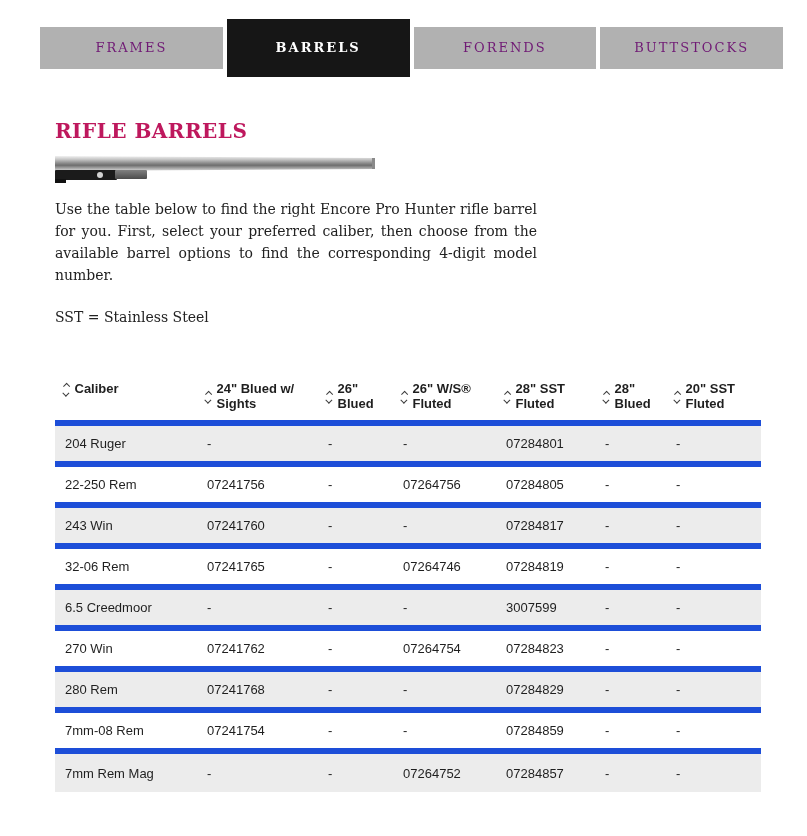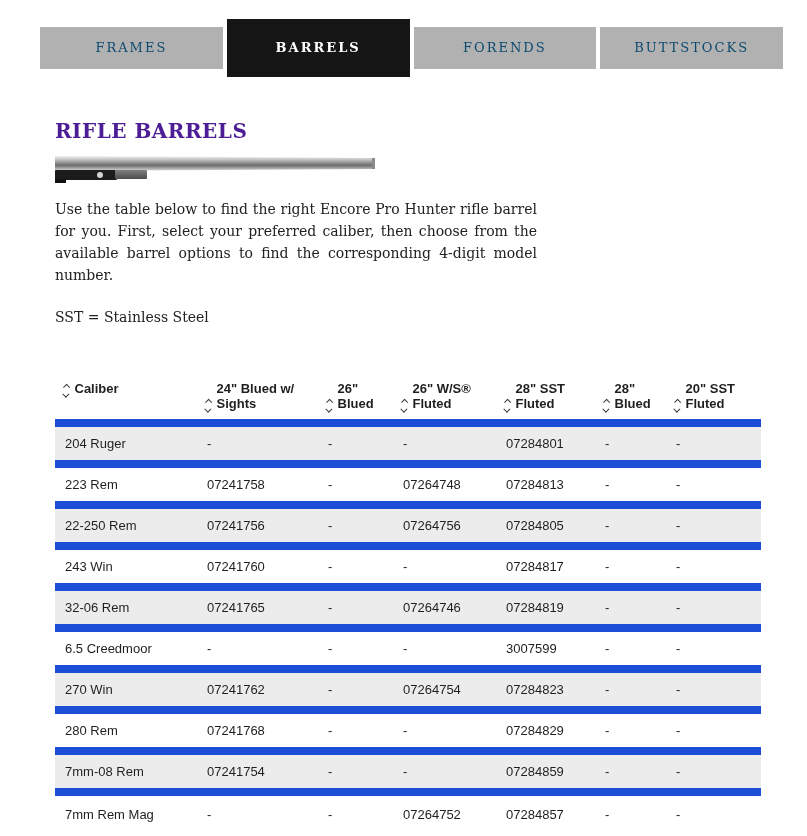--- a/index.html
+++ b/index.html
@@ -10,33 +10,33 @@
   }
   .page { width:807px; height:836px; overflow:hidden; position:relative; background:#fff; }
 
   
   .tabs {
     margin:24px 24px 0 40px;
     display:flex; gap:4px; align-items:center; height:47px;
   }
   .tab {
     flex:1; height:42px;
-    background:#b1b1b1; color:#0c4a6e;
+    background:#b1b1b1; color:#701a75;
     display:flex; align-items:center; justify-content:center;
     font-size:13px; letter-spacing:2px;
     cursor:pointer; user-select:none;
   }
   .tab.active {
     background:#161616; color:#ffffff; height:58px; font-weight:bold;
   }
 
   
   .content { margin:48px 40px 0 55px; }
   h1.page-title {
-    font-size:20px; font-weight:600; letter-spacing:0.5px; color:#4c1d95;
+    font-size:20px; font-weight:600; letter-spacing:0.5px; color:#be185d;
   }
 
   
   .barrel-figure { position:relative; width:320px; height:31px; margin:11px 0 13px; }
   .barrel-tube {
     position:absolute; left:0; top:2px; width:320px; height:15px;
     background:linear-gradient(180deg,#f0f0f0 0%,#c7c7c7 22%,#8f8f8f 46%,#6e6e6e 62%,#b3b3b3 86%,#dcdcdc 100%);
     clip-path:polygon(0 0,100% 14%,100% 86%,0 100%);
   }
   .barrel-muzzle { position:absolute; right:0; top:4px; width:3px; height:11px; background:#8a8a8a; }
@@ -56,29 +56,29 @@
     margin-top:50px; width:706px; border-collapse:collapse; table-layout:fixed;
     font-family:"Liberation Sans", sans-serif; font-size:13px; color:#1f1f1f;
   }
   col.c1{width:142px} col.c2{width:121px} col.c3{width:75px}
   col.c4{width:103px} col.c5{width:99px} col.c6{width:71px} col.c7{width:95px}
 
   thead th {
     text-align:left; vertical-align:top; font-weight:bold;
     height:45px; padding:3px 4px 0 9px; line-height:15px; cursor:pointer;
   }
-  .th-inner { display:flex; align-items:flex-end; }
+  .th-inner { display:flex; align-items:center; }
   .th-label { white-space:pre-line; }
 
   .sort-icon { display:inline-flex; flex-direction:column; align-items:center; gap:2px; margin:2px 6px 0 0; flex:0 0 auto; }
   .sort-icon i { width:4.5px; height:4.5px; display:block; border:solid #3c3c3c; border-width:1.5px 1.5px 0 0; }
   .sort-icon i.up   { transform:rotate(-45deg); }
   .sort-icon i.down { transform:rotate(135deg); }
 
-  tbody tr { border-top:8px solid #1d4ed8;margin-top:12px; }
+  tbody tr { border-top:6px solid #1d4ed8;margin-top:12px; }
   tbody tr:nth-child(odd) { background:#ececec; }
   tbody td { height:41px; padding-left:10px; vertical-align:middle; }
 </style>
 </head>
 <body>
 
 <div class="page">
 
   <nav class="tabs">
     <div class="tab">FRAMES</div>
@@ -192,29 +192,20 @@
           <tr>
             <td>204 Ruger</td>
             <td>-</td>
             <td>-</td>
             <td>-</td>
             <td>07284801</td>
             <td>-</td>
             <td>-</td>
           </tr>
           <tr>
-            <td>223 Rem</td>
-            <td>07241758</td>
-            <td>-</td>
-            <td>07264748</td>
-            <td>07284813</td>
-            <td>-</td>
-            <td>-</td>
-          </tr>
-          <tr>
             <td>22-250 Rem</td>
             <td>07241756</td>
             <td>-</td>
             <td>07264756</td>
             <td>07284805</td>
             <td>-</td>
             <td>-</td>
           </tr>
           <tr>
             <td>243 Win</td>

